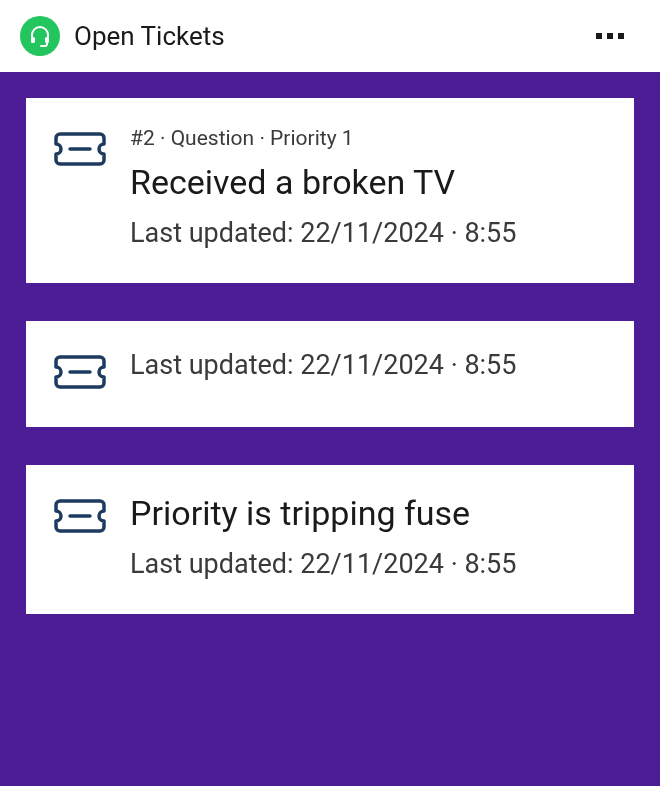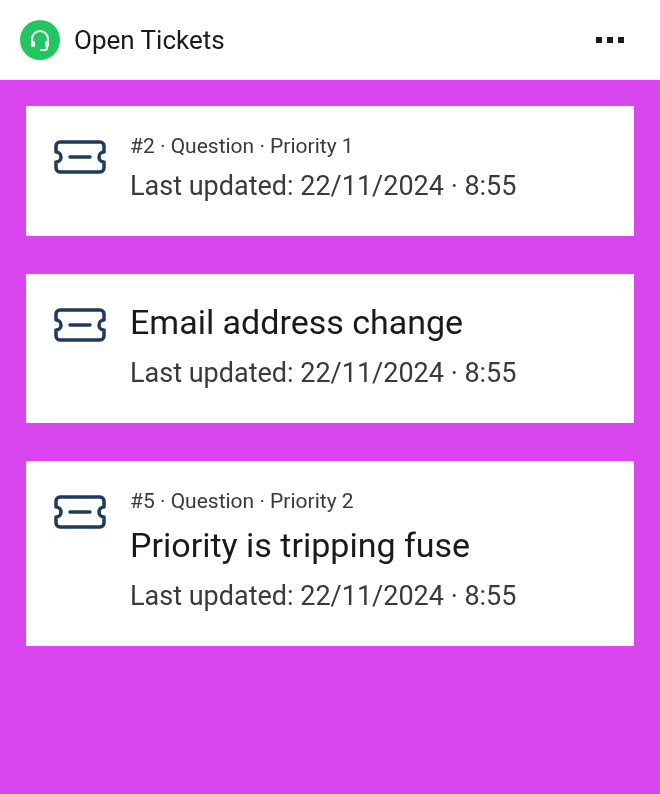--- a/index.html
+++ b/index.html
@@ -13,21 +13,21 @@
       width: 660px;
       height: 794px;
       overflow: hidden;
     }
     .header {
       display: flex;
       align-items: center;
       justify-content: space-between;
       padding: 16px 28px 16px 20px;
       background: #ffffff;
-      height: 80px;
+      height: 72px;
     }
     .header-left {
       display: flex;
       align-items: center;
       gap: 14px;
     }
     .app-icon {
       width: 40px;
       height: 40px;
       background: #22c55e;
@@ -51,21 +51,21 @@
       cursor: pointer;
       padding: 8px;
     }
     .more-icon span {
       width: 6px;
       height: 6px;
       background: #1a1a1a;
       display: block;
     }
     .content {
-      background: #d946ef;
+      background: #4c1d95;
       padding: 26px;
       min-height: 714px;
     }
     .ticket-card {
       background: #ffffff;
       padding: 28px 28px 34px 28px;
       margin-bottom: 38px;
       display: flex;
       gap: 24px;
       cursor: pointer;
@@ -124,44 +124,43 @@
 
   <div class="ticket-card">
     <div class="ticket-icon">
       <svg viewBox="0 0 52 34" fill="none">
         <path d="M6 2 H46 A4 4 0 0 1 50 6 V12 A5 5 0 0 0 50 22 V28 A4 4 0 0 1 46 32 H6 A4 4 0 0 1 2 28 V22 A5 5 0 0 0 2 12 V6 A4 4 0 0 1 6 2 Z" stroke="#1e3a5f" stroke-width="3.5" stroke-linejoin="round"></path>
         <line x1="16" y1="17" x2="36" y2="17" stroke="#1e3a5f" stroke-width="3.5" stroke-linecap="round"></line>
       </svg>
     </div>
     <div class="ticket-body">
       <div class="ticket-meta">#2 · Question · Priority 1</div>
+      <div class="ticket-title">Received a broken TV</div>
       <div class="ticket-updated">Last updated: 22/11/2024 · 8:55</div>
     </div>
   </div>
 
   <div class="ticket-card">
     <div class="ticket-icon">
       <svg viewBox="0 0 52 34" fill="none">
         <path d="M6 2 H46 A4 4 0 0 1 50 6 V12 A5 5 0 0 0 50 22 V28 A4 4 0 0 1 46 32 H6 A4 4 0 0 1 2 28 V22 A5 5 0 0 0 2 12 V6 A4 4 0 0 1 6 2 Z" stroke="#1e3a5f" stroke-width="3.5" stroke-linejoin="round"></path>
         <line x1="16" y1="17" x2="36" y2="17" stroke="#1e3a5f" stroke-width="3.5" stroke-linecap="round"></line>
       </svg>
     </div>
     <div class="ticket-body">
-      <div class="ticket-title">Email address change</div>
       <div class="ticket-updated">Last updated: 22/11/2024 · 8:55</div>
     </div>
   </div>
 
   <div class="ticket-card">
     <div class="ticket-icon">
       <svg viewBox="0 0 52 34" fill="none">
         <path d="M6 2 H46 A4 4 0 0 1 50 6 V12 A5 5 0 0 0 50 22 V28 A4 4 0 0 1 46 32 H6 A4 4 0 0 1 2 28 V22 A5 5 0 0 0 2 12 V6 A4 4 0 0 1 6 2 Z" stroke="#1e3a5f" stroke-width="3.5" stroke-linejoin="round"></path>
         <line x1="16" y1="17" x2="36" y2="17" stroke="#1e3a5f" stroke-width="3.5" stroke-linecap="round"></line>
       </svg>
     </div>
     <div class="ticket-body">
-      <div class="ticket-meta">#5 · Question · Priority 2</div>
       <div class="ticket-title">Priority is tripping fuse</div>
       <div class="ticket-updated">Last updated: 22/11/2024 · 8:55</div>
     </div>
   </div>
 
 </div>
 
 </body></html>

